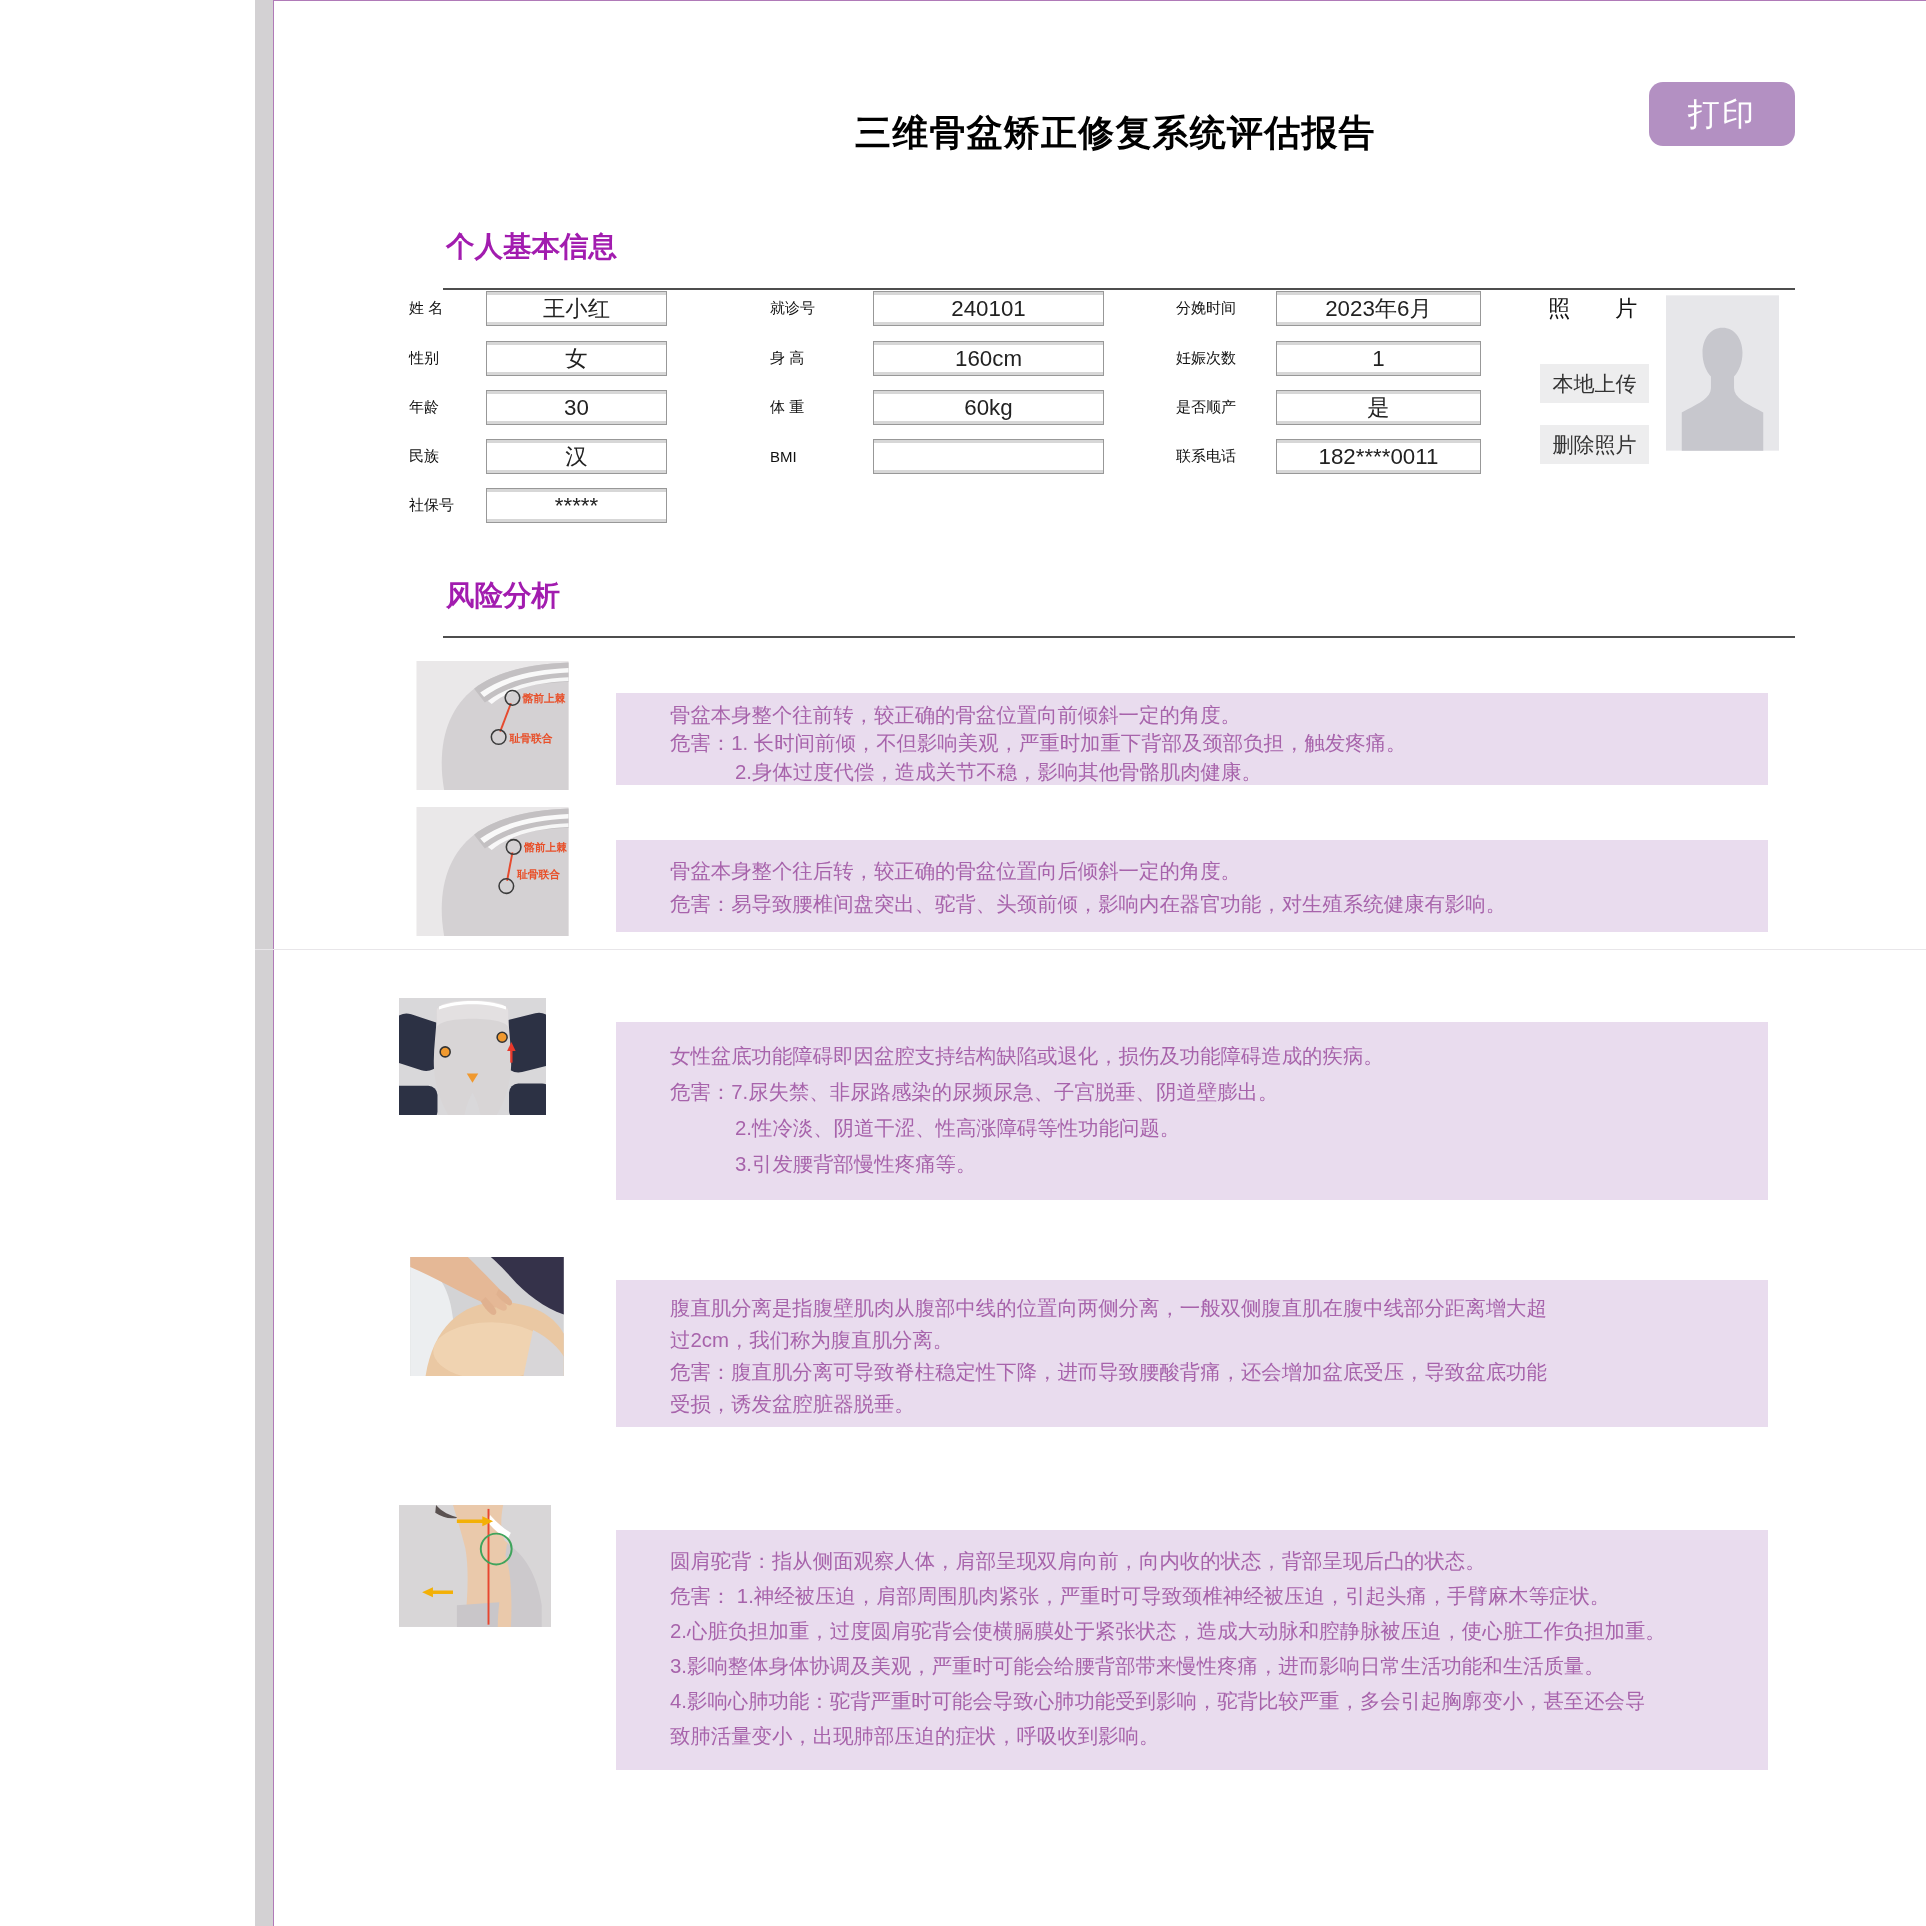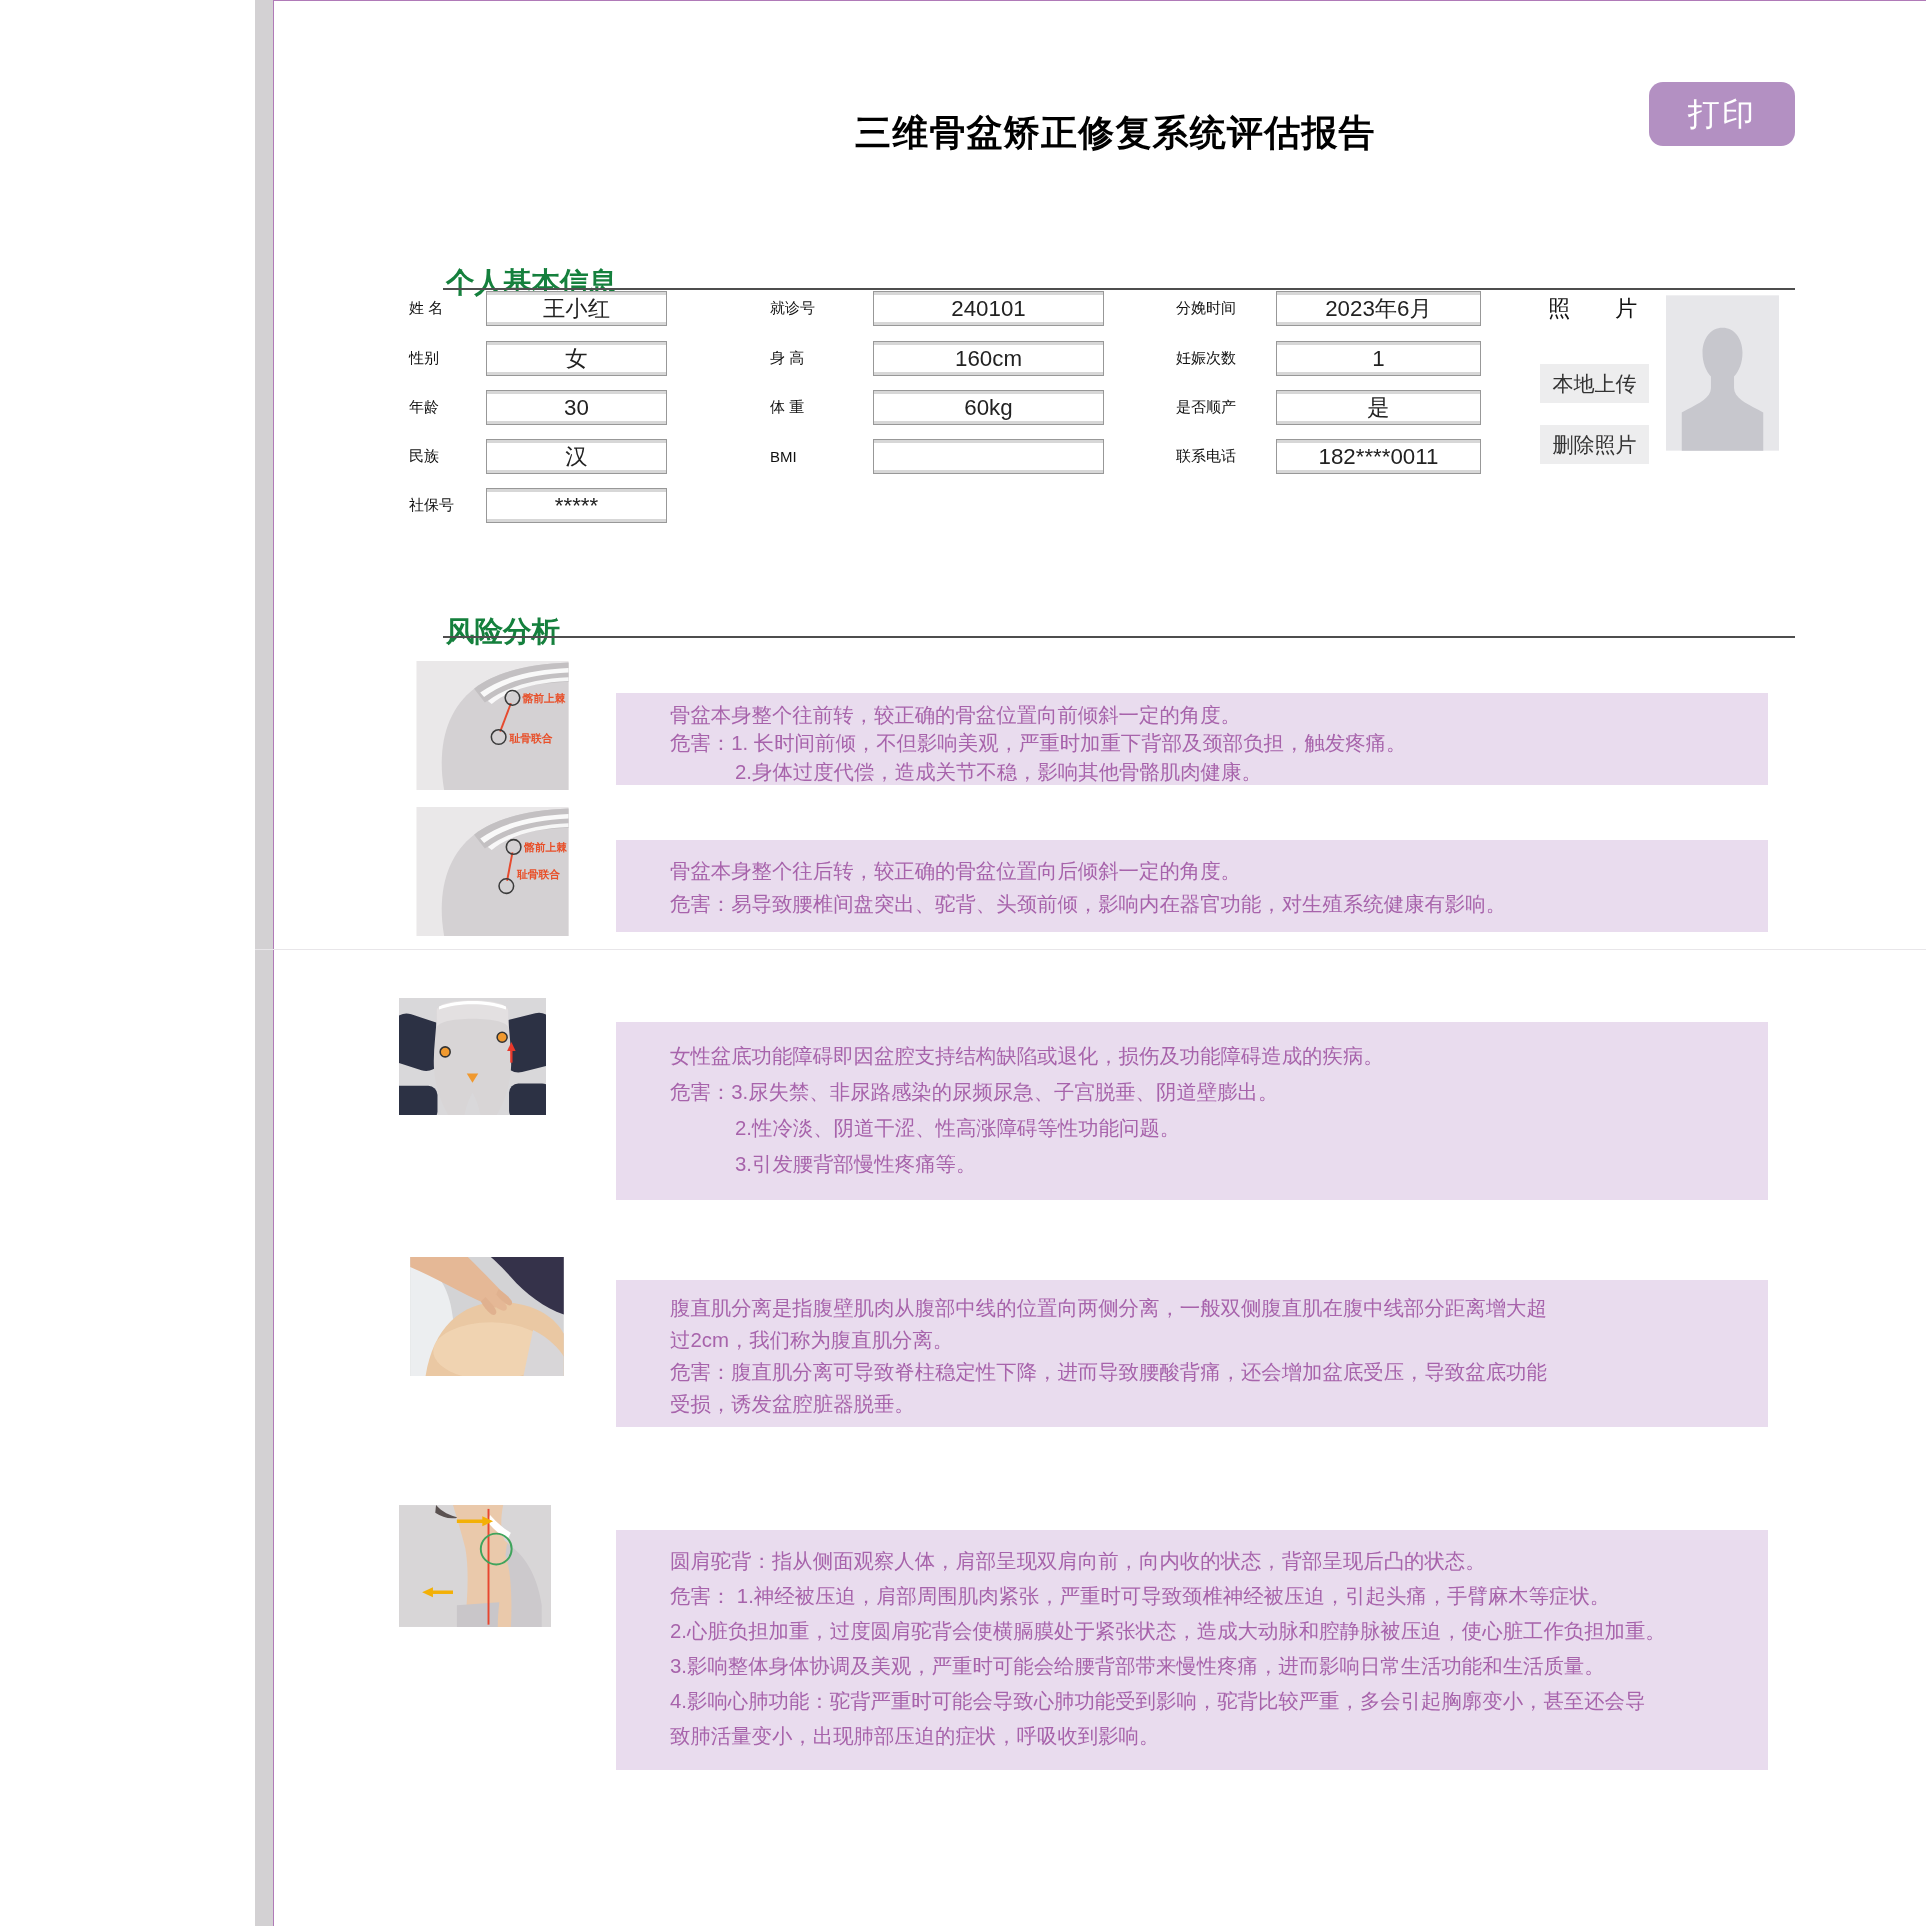--- a/index.html
+++ b/index.html
@@ -14,21 +14,21 @@
   .page-divider { position:absolute; left:255px; top:949px; width:2020px; height:1.2px; background:#e8e6e9; }
 
   
   .report-title { position:absolute; left:855px; top:109px; font-size:36px; font-weight:700;
                   color:#000; letter-spacing:1.2px; white-space:nowrap; }
   .print-btn    { position:absolute; left:1649px; top:82px; width:146px; height:64px;
                   background:#b390c2; border-radius:14px; color:#fff; font-size:32px;
                   text-align:center; line-height:64px; cursor:pointer; letter-spacing:2.3px; }
 
   
-  .sec-title { position:absolute; font-size:28.5px; font-weight:600; color:#15803d; white-space:nowrap;margin-top:36px; }
+  .sec-title { position:absolute; font-size:28.5px; font-weight:600; color:#a21caf; white-space:nowrap; }
   .sec-line  { position:absolute; height:2.3px; background:#4e4e4e; }
   #sec1-title { left:446px; top:228px; }
   #sec1-line  { left:443px; top:288px; width:1352px; }
   #sec2-title { left:446px; top:577px; }
   #sec2-line  { left:443px; top:636px; width:1352px; }
 
   
   .field { position:absolute; height:35px; display:flex; align-items:center; }
   .field .lbl { font-size:15px; color:#111; white-space:nowrap; }
   .field .box { position:absolute; height:35px; background:#fff;
@@ -221,21 +221,21 @@
       <circle cx="120" cy="140" r="13" fill="#f0992f" stroke="#333" stroke-width="4"></circle>
       <circle cx="268" cy="102" r="13" fill="#f0992f" stroke="#333" stroke-width="4"></circle>
       <path d="M292,168 L292,122" stroke="#e8392b" stroke-width="6" fill="none"></path>
       <path d="M292,114 L281,138 L303,138 Z" fill="#e8392b"></path>
       <path d="M176,196 L206,196 L191,220 Z" fill="#f0992f"></path>
     </svg>
   </div>
   <div class="risk-title" id="ttl3">盆底肌功能障碍</div>
   <div class="risk-block" id="blk3">
     <div class="ln">女性盆底功能障碍即因盆腔支持结构缺陷或退化，损伤及功能障碍造成的疾病。</div>
-    <div class="ln">危害：3.尿失禁、非尿路感染的尿频尿急、子宫脱垂、阴道壁膨出。</div>
+    <div class="ln">危害：7.尿失禁、非尿路感染的尿频尿急、子宫脱垂、阴道壁膨出。</div>
     <div class="ln ind">2.性冷淡、阴道干涩、性高涨障碍等性功能问题。</div>
     <div class="ln ind">3.引发腰背部慢性疼痛等。</div>
   </div>
 
   <div class="risk-img" id="img4">
     <svg width="154" height="119" viewBox="0 0 400 310">
       <rect width="400" height="310" fill="#d3d3d5"></rect>
       <path d="M0,20 L60,40 C110,80 122,180 112,310 L0,310 Z" fill="#eceef0"></path>
       <path d="M40,310 C60,180 140,110 250,118 C330,124 378,158 400,200 L400,310 Z" fill="#eac8a3"></path>
       <ellipse cx="210" cy="245" rx="150" ry="75" fill="#f2d8b8" opacity="0.65"></ellipse>

